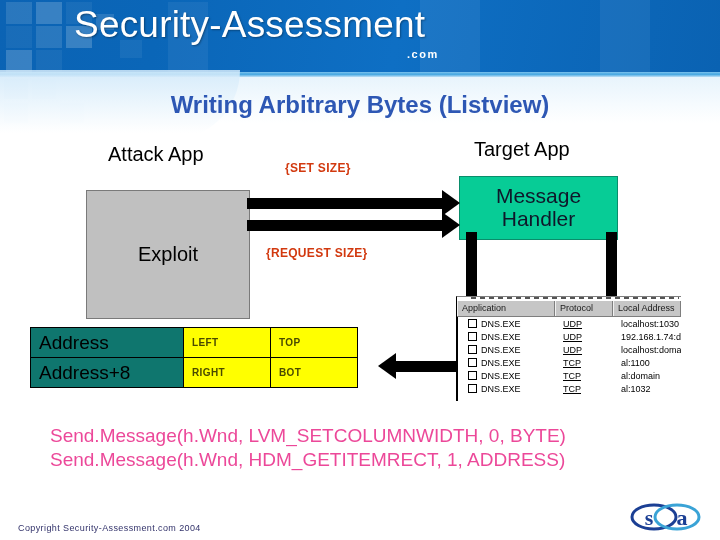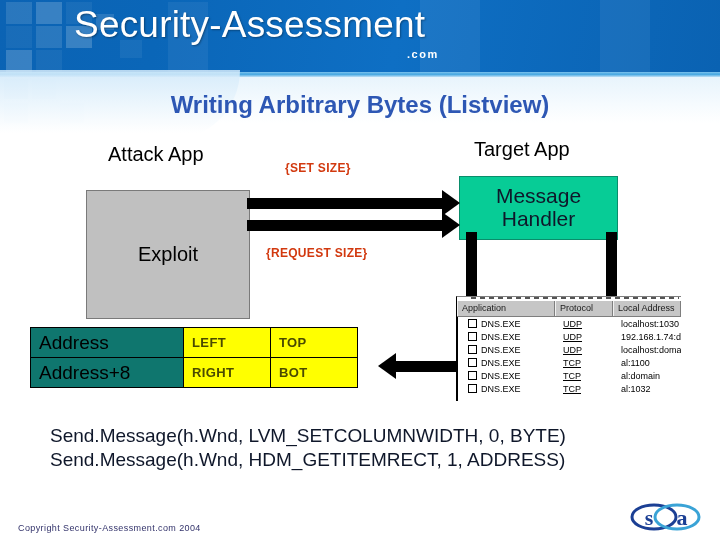--- a/index.html
+++ b/index.html
@@ -115,21 +115,21 @@
   }
 
   
   #mem-table{
     position:absolute;left:30px;top:327px;border-collapse:collapse;
   }
   #mem-table td{
     border:1px solid #000;height:29px;padding:0 8px;white-space:nowrap;
   }
   #mem-table td.k{background:#0f766e;color:#000;font-size:19px;width:136px;}
-  #mem-table td.v{background:#ffff00;color:#4a4a00;font-size:13px;font-weight:bold;width:70px;letter-spacing:.4px;}
+  #mem-table td.v{background:#ffff00;color:#4a4a00;font-size:10px;font-weight:bold;width:70px;letter-spacing:.4px;}
 
   
   #listview{
     position:absolute;left:456px;top:296px;width:224px;height:104px;
     background:#ffffff;border-left:1px solid #000;border-top:1px solid #808080;
     font-family:"Liberation Sans", sans-serif;overflow:hidden;
   }
   #lv-dash{
     position:absolute;left:14px;top:0px;width:208px;height:2px;
     background:repeating-linear-gradient(90deg,#555 0 5px,transparent 5px 9px);
@@ -154,21 +154,21 @@
   }
   .lv-c{position:absolute;top:0;font-size:9px;color:#000;line-height:13px;white-space:nowrap;}
   .lv-c.c0{left:18px;}
   .lv-c.c1{left:100px;text-decoration:underline;}
   .lv-c.c2{left:158px;}
   #lv-vline{position:absolute;left:0;top:4px;width:1px;height:100px;background:#000;}
 
   
   #code-block{
     position:absolute;left:50px;top:424px;width:660px;
-    font-size:19px;color:#0f172a;line-height:1.28;white-space:nowrap;
+    font-size:19px;color:#ec4899;line-height:1.28;white-space:nowrap;
     font-family:"Liberation Sans", sans-serif;
   }
 
   
   #footer-copy{
     position:absolute;left:18px;top:523px;
     font-size:9px;color:#33336b;letter-spacing:.4px;white-space:nowrap;
     font-family:"Liberation Sans", sans-serif;
   }
   #logo{position:absolute;left:630px;top:500px;width:72px;height:34px;}

